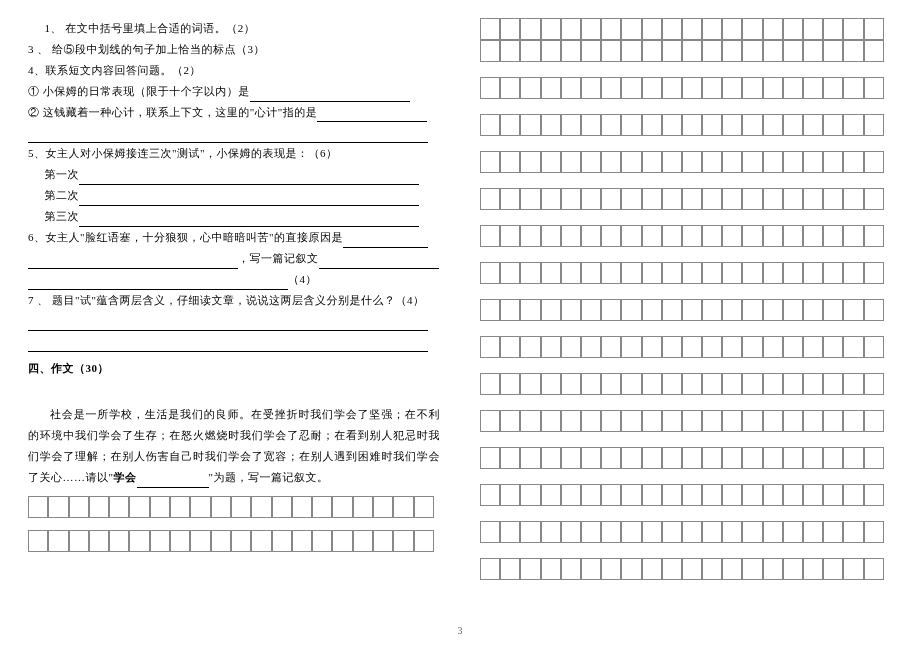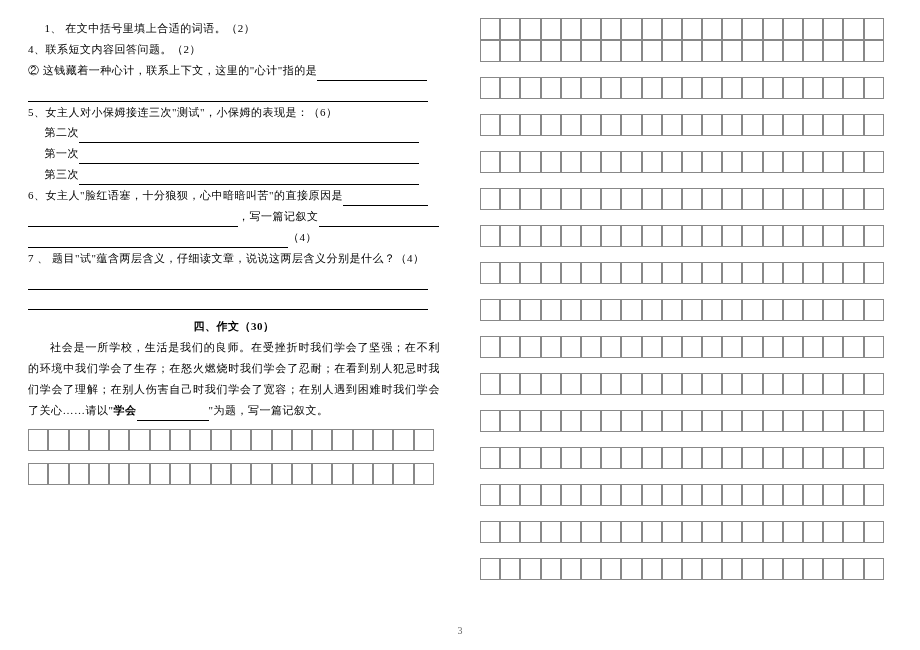--- a/index.html
+++ b/index.html
@@ -27,21 +27,21 @@
     .line {
       line-height: 1.9;
       letter-spacing: 0.5px;
     }
     .indent { text-indent: 1.5em; }
     .blank {
       display: inline-block;
       border-bottom: 1px solid #000;
       vertical-align: bottom;
     }
-    .bold { font-weight: bold; text-align: center; }
+    .bold { font-weight: bold; }
     .section-gap { margin-top: 6px; }
     .grid-row {
       display: flex;
     }
     .grid-cell {
       border: 0.5px solid #888;
       width: 20px;
       height: 20px;
     }
     .left-grid .grid-cell { width: 20.3px; height: 22px; }
@@ -62,40 +62,48 @@
 <body>
 
 <div class="left-col">
 
   <div class="line indent">
     <span>1、</span>
     <span>在文中括号里填上合适的词语。（2）</span>
   </div>
 
 
+  <div class="line">
+    <span>3 、</span>
+    <span>给⑤段中划线的句子加上恰当的标点（3）</span>
+  </div>
 
   <div class="line">
     <span>4、</span><span>联系短文内容回答问题。（2）</span>
+  </div>
+  <div class="line">
+    <span>①</span>
+    <span>小保姆的日常表现（限于十个字以内）是</span><span class="blank" style="width:160px"></span>
   </div>
   <div class="line">
     <span>②</span>
     <span>这钱藏着一种心计，联系上下文，这里的"心计"指的是</span><span class="blank" style="width:110px"></span>
   </div>
   <div class="line">
     <span class="blank" style="width:400px"></span>
   </div>
 
   <div class="line">
     <span>5、</span><span>女主人对小保姆接连三次"测试"，小保姆的表现是：（6）</span>
   </div>
   <div class="line indent">
+    <span>第一次</span><span class="blank" style="width:340px"></span>
+  </div>
+  <div class="line indent">
     <span>第二次</span><span class="blank" style="width:340px"></span>
-  </div>
-  <div class="line indent">
-    <span>第一次</span><span class="blank" style="width:340px"></span>
   </div>
   <div class="line indent">
     <span>第三次</span><span class="blank" style="width:340px"></span>
   </div>
 
   <div class="line">
     <span>6、</span><span>女主人"脸红语塞，十分狼狈，心中暗暗叫苦"的直接原因是</span><span class="blank" style="width:85px"></span>
   </div>
   <div class="line">
     <span class="blank" style="width:210px"></span><span>，写一篇记叙文</span><span class="blank" style="width:120px"></span>
@@ -109,21 +117,21 @@
     <span>题目"试"蕴含两层含义，仔细读文章，说说这两层含义分别是什么？（4）</span>
   </div>
   <div class="line">
     <span class="blank" style="width:400px"></span>
   </div>
   <div class="line">
     <span class="blank" style="width:400px"></span>
   </div>
 
   <div class="line bold section-gap">四、作文（30）</div>
-  <div class="line" style="text-indent:2em; text-align:justify;">
+  <div class="line" style="text-indent:2em; text-align:justify;margin-top:25px;">
     <span>社会是一所学校，生活是我们的良师。在受挫折时我们学会了坚强；在不利的环境中我们学会了生存；在怒火燃烧时我们学会了忍耐；在看到别人犯忌时我们学会了理解；在别人伤害自己时我们学会了宽容；在别人遇到困难时我们学会了关心……请以"</span><span class="bold">学会</span><span class="blank" style="width:72px"></span><span>"为题，写一篇记叙文。</span>
   </div>
 
   <div class="left-grid-wrap" id="left-grid">
       <div class="grid-row left-grid">
         <div class="grid-cell"></div>
         <div class="grid-cell"></div>
         <div class="grid-cell"></div>
         <div class="grid-cell"></div>
         <div class="grid-cell"></div>

